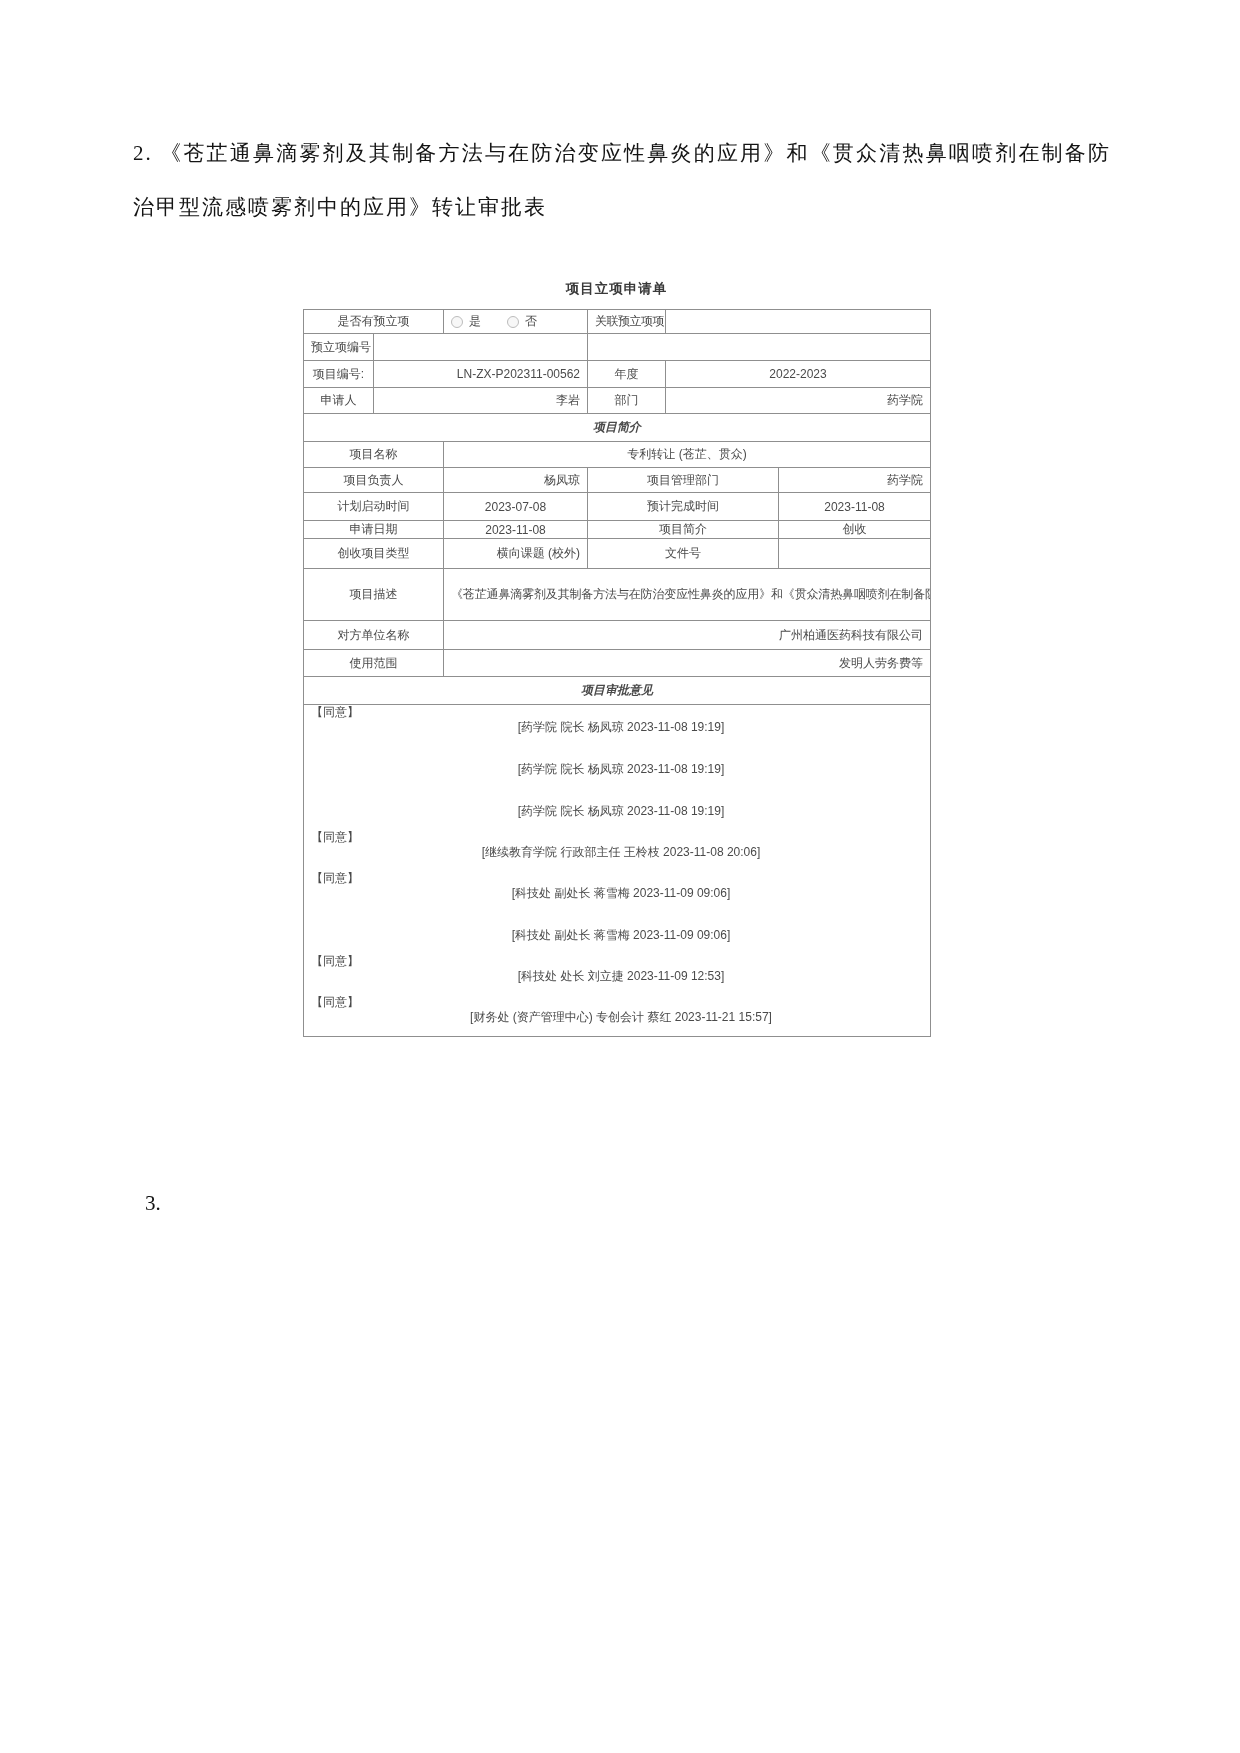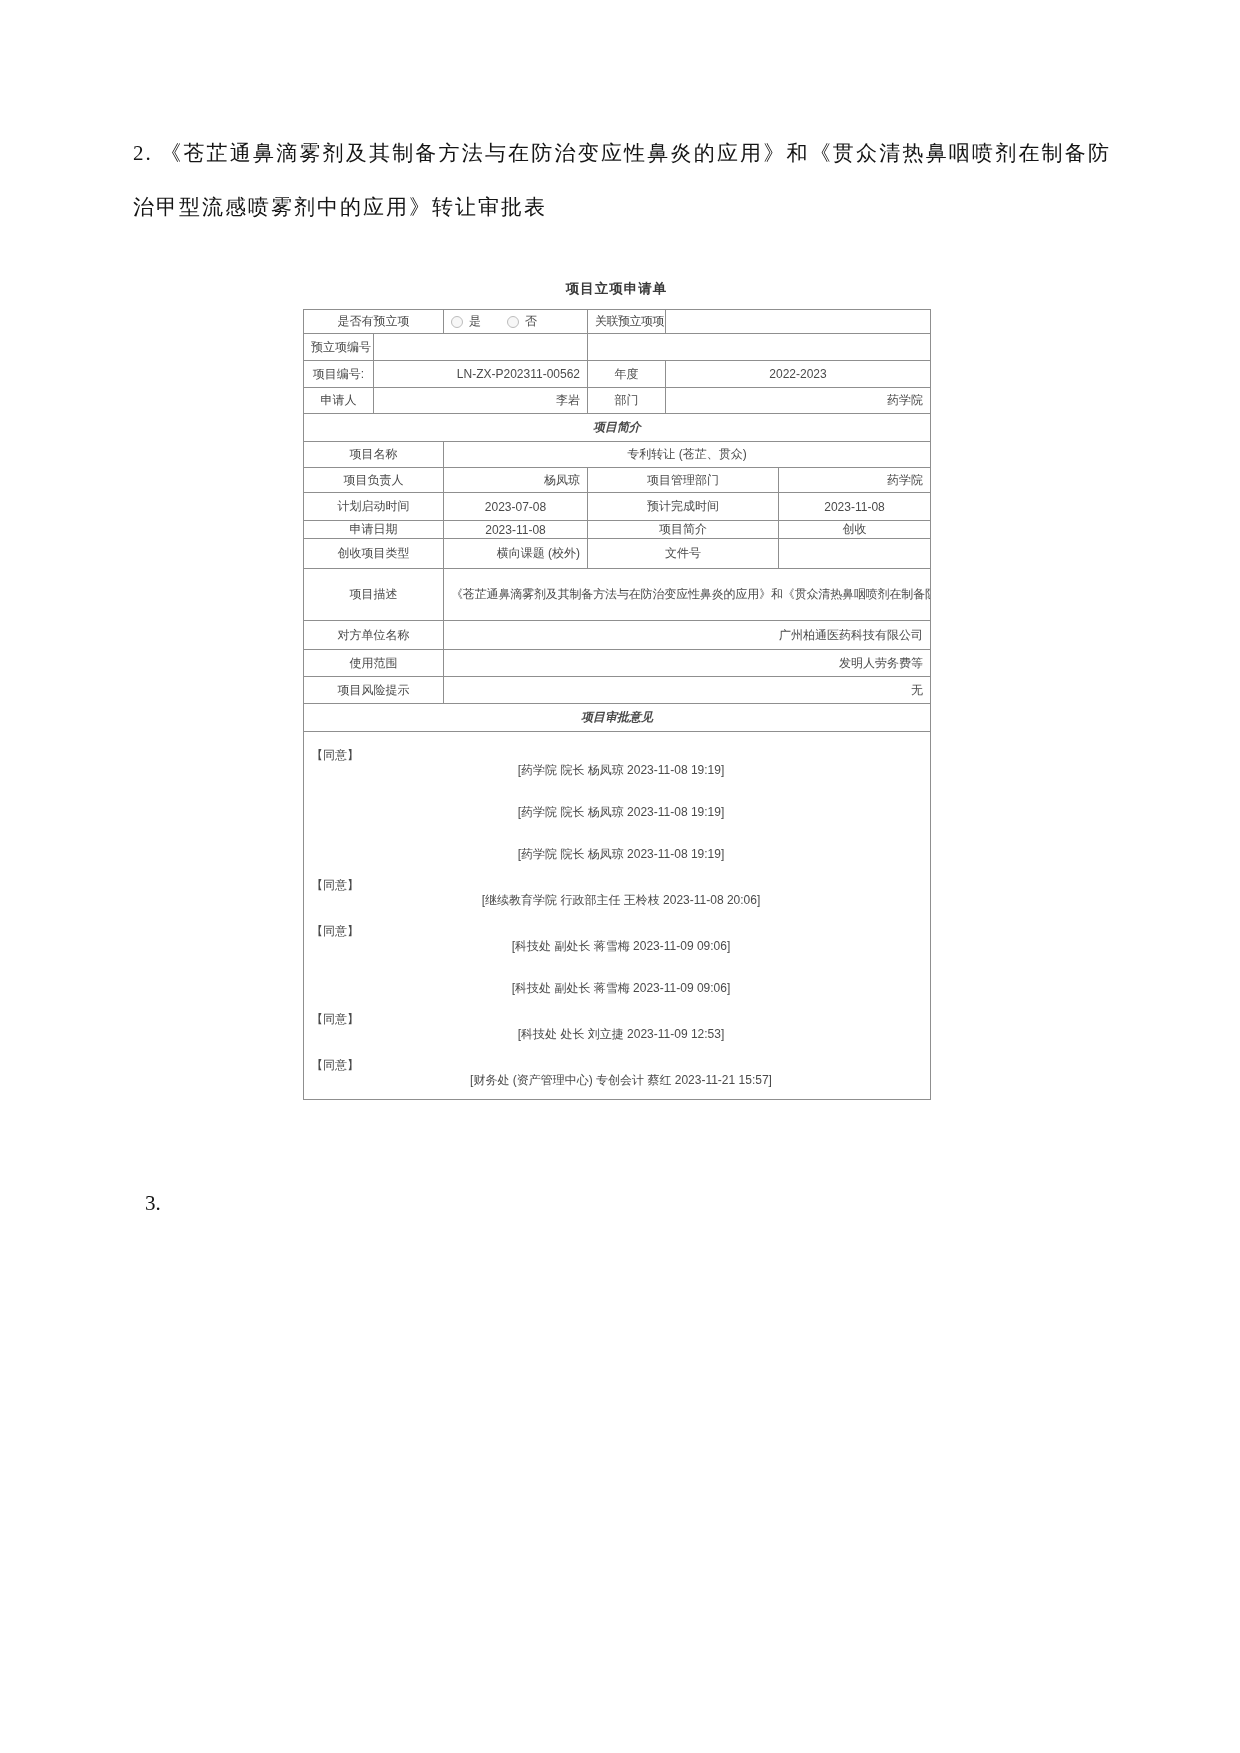--- a/index.html
+++ b/index.html
@@ -52,21 +52,21 @@
   
   .radio-cell{display:flex;align-items:center;gap:6px;}
   .radio{
     display:inline-block;width:12px;height:12px;border-radius:50%;
     border:1px solid #bcbcbc;background:#f7f7f7;box-sizing:border-box;
     flex:0 0 auto;
   }
   .radio-label{font-size:12px;color:#4a4a4a;}
   .radio-gap{display:inline-block;width:14px;}
   
-  .ap-group{margin-bottom:11px;margin-top:16px;}
+  .ap-group{margin-bottom:11px;}
   .ap-tag{font-size:12px;line-height:15px;color:#4a4a4a;}
   .ap-entry{font-size:12px;line-height:15px;color:#4a4a4a;padding-left:8px;text-align:center;}
   .ap-entry + .ap-entry{margin-top:27px;}
 </style>
 </head>
 <body>
 
 <div class="doc-heading">2. 《苍芷通鼻滴雾剂及其制备方法与在防治变应性鼻炎的应用》和《贯众清热鼻咽喷剂在制备防治甲型流感喷雾剂中的应用》转让审批表</div>
 
 <div class="form-title">项目立项申请单</div>
@@ -162,24 +162,20 @@
   <tr style="height:29px">
     <td class="lbl" colspan="2">对方单位名称</td>
     <td class="val-left" colspan="4">广州柏通医药科技有限公司</td>
   </tr>
 
   <tr style="height:27px">
     <td class="lbl" colspan="2">使用范围</td>
     <td class="val-left" colspan="4">发明人劳务费等</td>
   </tr>
 
-  <tr style="height:27px">
-    <td class="lbl" colspan="2">项目风险提示</td>
-    <td class="val-left" colspan="4">无</td>
-  </tr>
 
   <tr style="height:28px">
     <td class="section" colspan="6">项目审批意见</td>
   </tr>
 
   <tr style="height:326px">
     <td class="comments" colspan="6">
 
       <div class="ap-group">
         <div class="ap-tag">【同意】</div>

